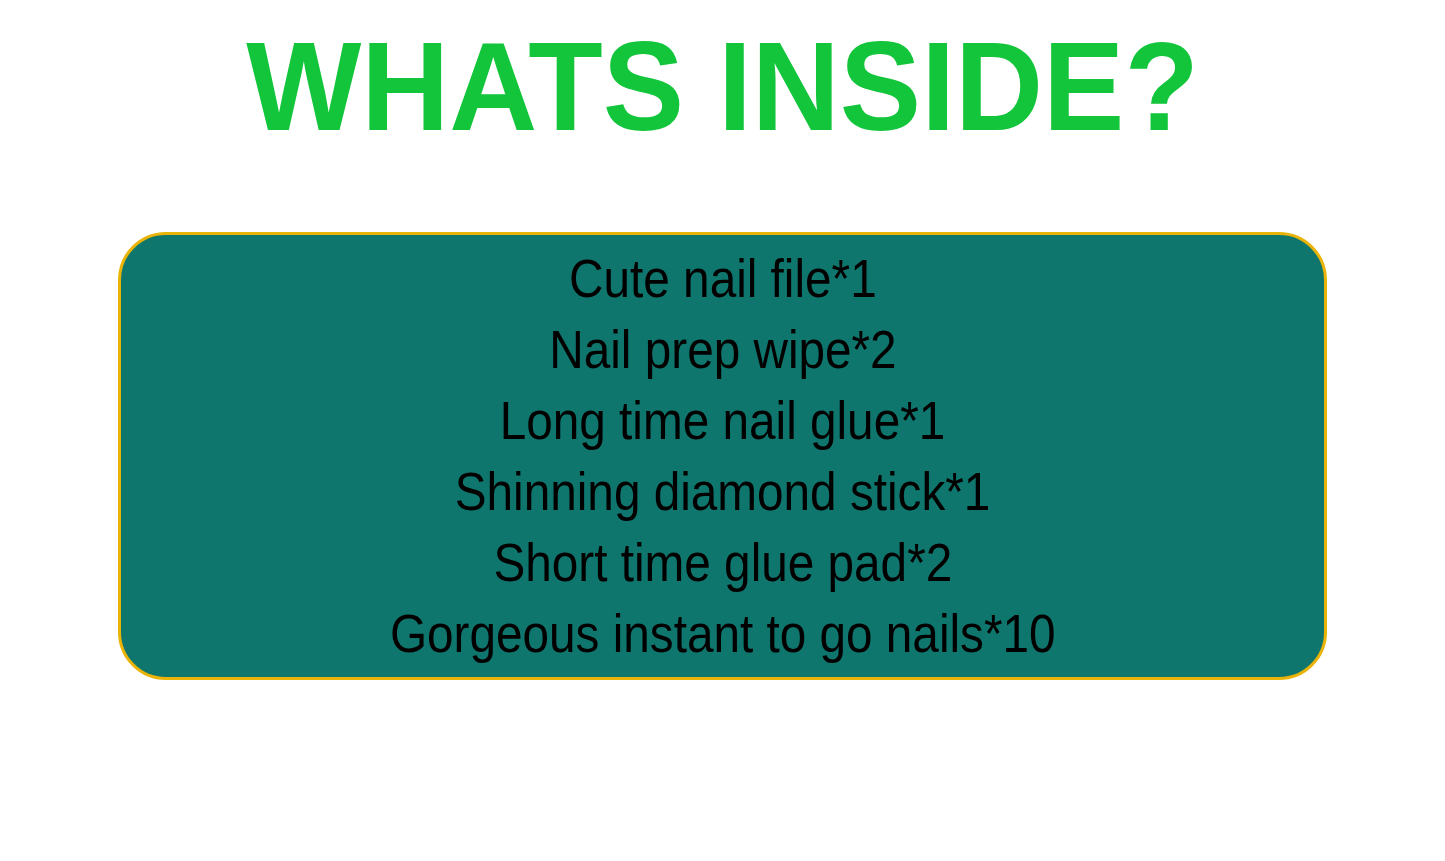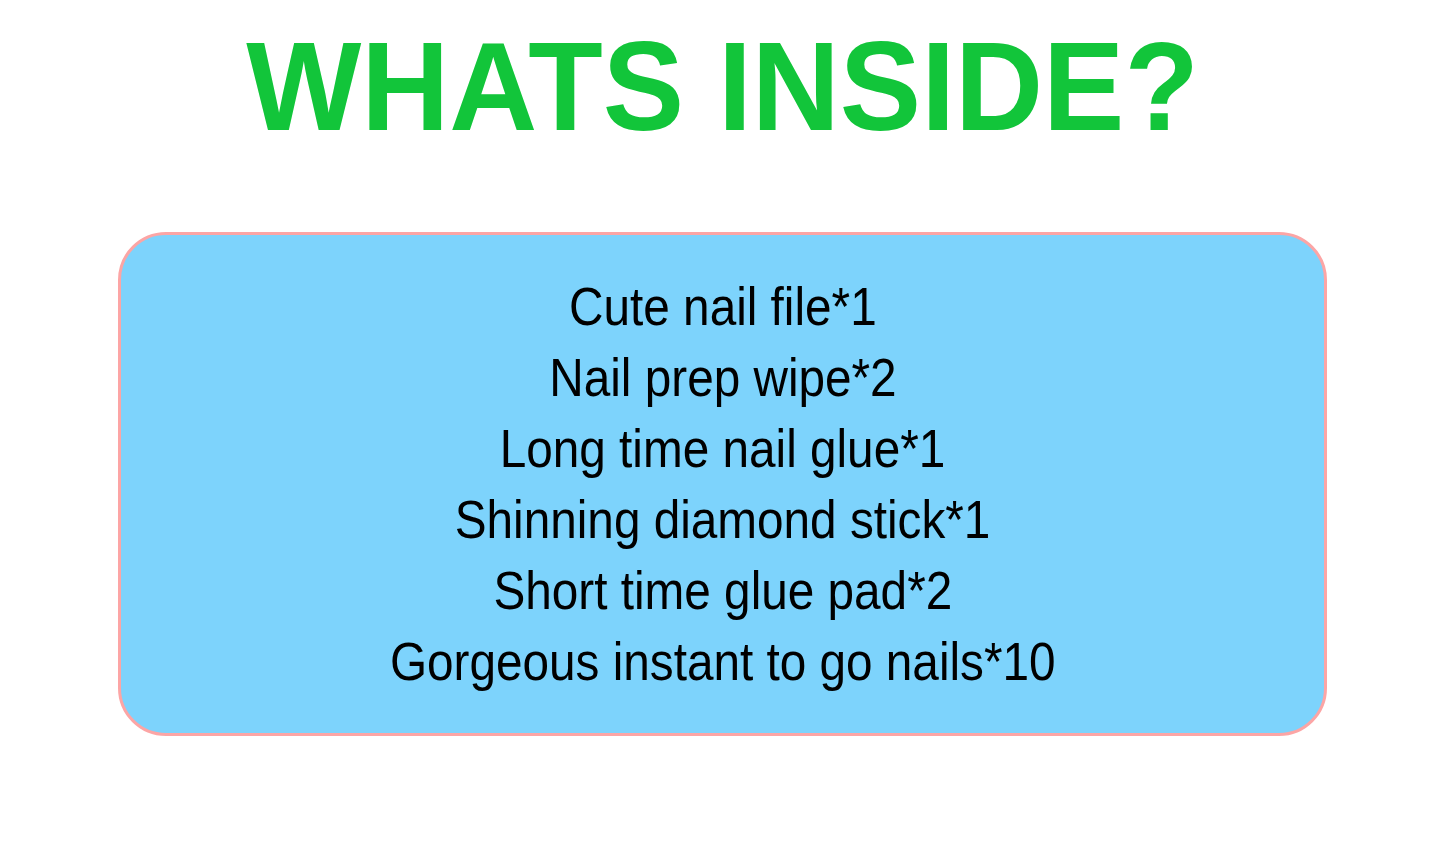--- a/index.html
+++ b/index.html
@@ -37,24 +37,24 @@
     transform: scaleX(0.96);
     transform-origin: 50% 50%;
   }
 
   
   .card {
     position: absolute;
     left: 118px;
     top: 232px;
     width: 1209px;
-    height: 504px;
+    height: 448px;
     box-sizing: border-box;
-    background: #7dd3fc;
-    border: 3px solid #fca5a5;
+    background: #0f766e;
+    border: 3px solid #eab308;
     border-radius: 48px;
   }
 
   .card-list {
     position: absolute;
     left: 0;
     top: 0;
     width: 100%;
     height: 100%;
     display: flex;

